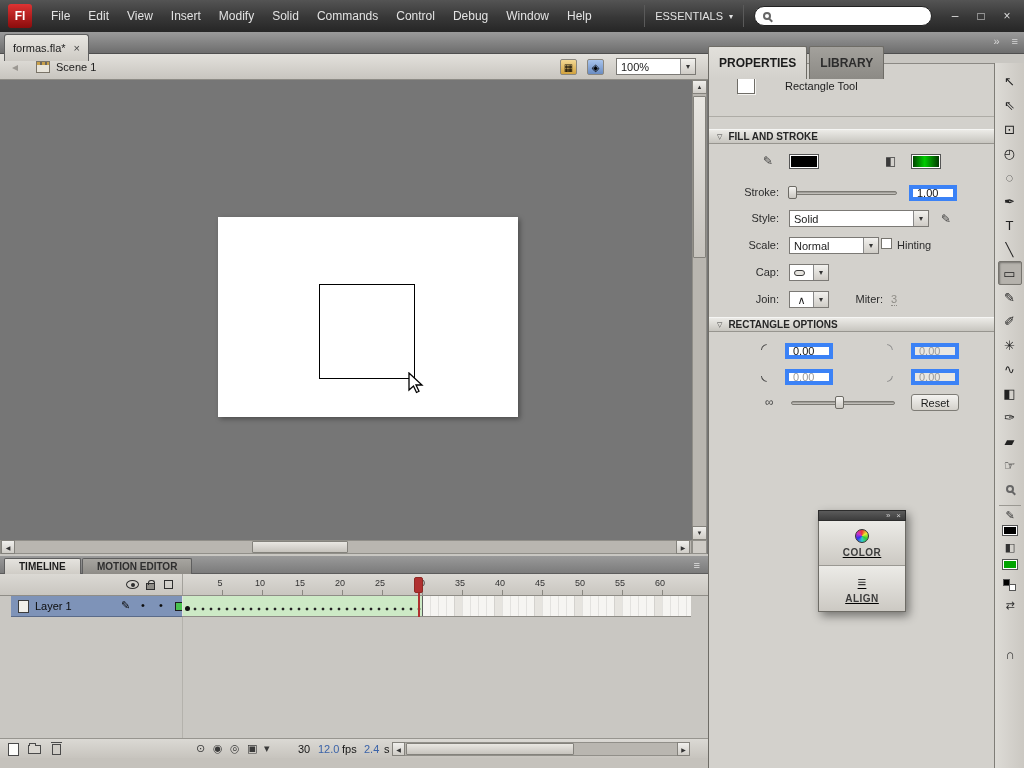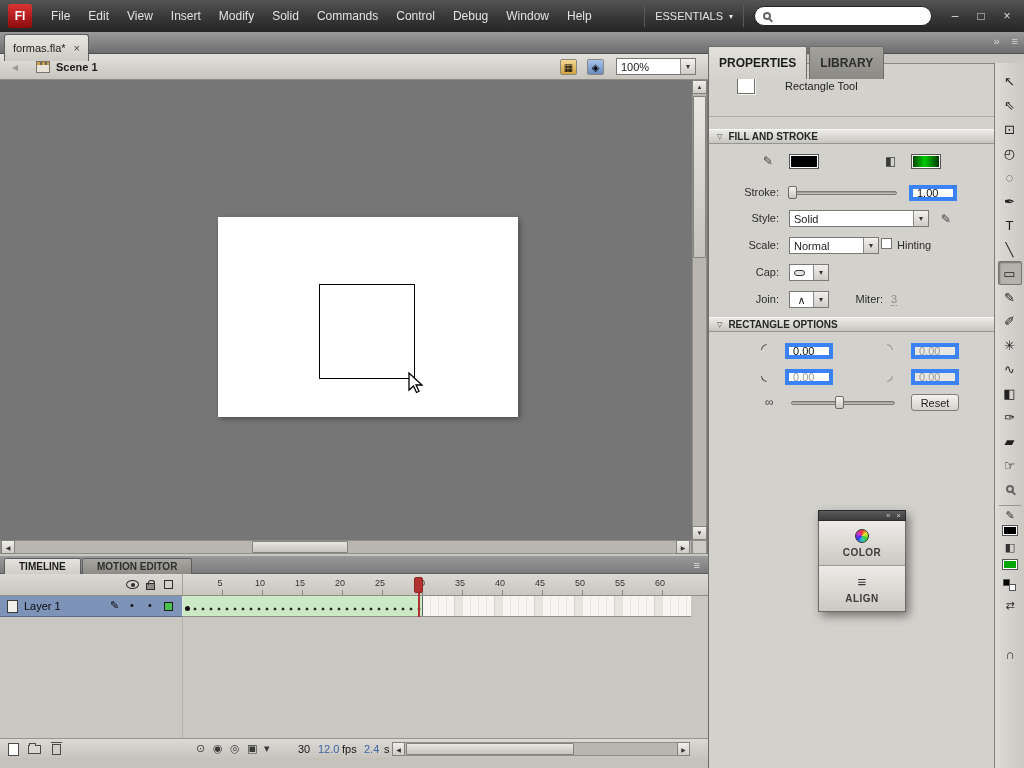--- a/index.html
+++ b/index.html
@@ -67,21 +67,21 @@
   .tl-tab.active { background:linear-gradient(#e5e3de,#cfccc6); color:#1b1b1b; }
   .tl-tab.inactive { background:linear-gradient(#a7a5a0,#8e8c87); color:#2e2e2e; }
   .tl-header { position:absolute; left:0; top:18px; width:708px; height:22px; background:linear-gradient(#dbd9d4,#c9c6c0); border-bottom:1px solid #8f8d87; }
   .ruler-num { position:absolute; top:4px; width:20px; text-align:center; font-size:9px; color:#333; }
   .eye-icon { position:absolute; width:13px; height:9px; border:1px solid #2e2e2e; border-radius:50%; }
   .eye-icon::after { content:''; position:absolute; left:3.5px; top:1.5px; width:4px; height:4px; border-radius:50%; background:#2e2e2e; }
   .lock-icon { position:absolute; width:9px; height:7px; background:#8e8c86; border:1px solid #2e2e2e; }
   .lock-icon::before { content:''; position:absolute; left:1px; top:-4px; width:5px; height:4px; border:1px solid #2e2e2e; border-bottom:none; border-radius:3px 3px 0 0; }
   .outl-icon { position:absolute; width:9px; height:9px; border:1px solid #2e2e2e; }
   .tl-layer-row { position:absolute; left:0; top:40px; width:708px; height:21px; }
-  .layer-left { position:absolute; left:0; top:0; width:182px; height:21px; background:linear-gradient(#8ba0c4,#7288ad); border-bottom:1px solid #5a6b8a; display:flex; align-items:center; color:#0c0c0c; }
+  .layer-left { position:absolute; left:11px; top:0; width:182px; height:21px; background:linear-gradient(#8ba0c4,#7288ad); border-bottom:1px solid #5a6b8a; display:flex; align-items:center; color:#0c0c0c; }
   .page-icon { position:absolute; left:7px; top:4px; width:11px; height:13px; background:#f2f0ea; border:1px solid #3c3c3c; }
   .frames-empty { position:absolute; left:182px; top:0; width:509px; height:21px; border-bottom:1px solid #8f8d87;
     background-color:#f6f5f2;
     background-image:repeating-linear-gradient(90deg, rgba(0,0,0,0.08) 0 1px, transparent 1px 8px),
                      repeating-linear-gradient(90deg, transparent 0 32px, #e6e4df 32px 40px); }
   .green-span { position:absolute; left:183px; top:0; height:20px; border-right:1px solid #5f5f5f;
     background-color:#cdeac6;
     background-image:radial-gradient(circle at 4px 13px, #222 1.2px, transparent 1.7px);
     background-size:8px 20px; }
   .keyframe-dot { position:absolute; width:5px; height:5px; border-radius:50%; background:#111; }
@@ -107,21 +107,21 @@
 
   
   .toolstrip { position:absolute; left:994px; top:63px; width:30px; height:705px; background:linear-gradient(90deg,#dddbd6,#cbc8c2); border-left:1px solid #7f7d77; z-index:6; }
   .tool { width:24px; height:24px; margin:0 auto; display:flex; align-items:center; justify-content:center; font-size:13px; color:#222; }
   .tool.tool-active { background:#b5b2ac; border:1px solid #76746e; box-shadow:inset 1px 1px 2px rgba(0,0,0,.35); border-radius:2px; }
   .ts-item { position:absolute; left:0; width:30px; display:flex; justify-content:center; font-size:11px; color:#333; }
 
   
   .fpanel { position:absolute; left:818px; top:510px; width:88px; z-index:50; box-shadow:3px 4px 9px rgba(0,0,0,.45); }
   .fp-header { height:11px; background:linear-gradient(#5b5b5b,#3d3d3d); border:1px solid #2c2c2c; display:flex; justify-content:flex-end; align-items:center; gap:6px; padding:0 4px; color:#cfcfcf; font-size:8px; line-height:8px; }
-  .fp-body { background:#f0abfc; border:1px solid #6e6c66; border-top:none; }
+  .fp-body { background:#f0abfc; border:1px solid #6e6c66; border-top:none;text-decoration:underline; }
   .fp-btn { height:45px; display:flex; flex-direction:column; align-items:center; justify-content:center; gap:4px; background:linear-gradient(#ecebe7,#ccc9c3); border-bottom:1px solid #9a9892; }
   .fp-btn:last-child { border-bottom:none; }
   .fp-label { font-size:10px; font-weight:bold; color:#3c3c3c; letter-spacing:.5px; }
   .fp-icon { width:16px; height:16px; display:flex; align-items:center; justify-content:center; }
   .fp-icon-color { border-radius:50%; background:conic-gradient(#e33,#ee3,#3c3,#3cc,#33e,#c3c,#e33); border:1px solid #333; width:14px; height:14px; }
   .fp-icon-align { font-size:15px; font-weight:bold; color:#333; }
 </style>
 </head>
 <body>
 
@@ -166,21 +166,21 @@
   </div>
   <div class="tabbar-icons">
     <span>»</span>
     <span>≡</span>
   </div>
 </div>
 
 <div class="abs editbar">
   <span class="abs" style="left:12px; top:6px; color:#9b9892; font-size:12px;">◂</span>
   <span class="scene-icon"></span>
-  <span class="abs" style="left:56px; top:7px; color:#1d1d1d;font-weight:bold;">Scene 1</span>
+  <span class="abs" style="left:56px; top:7px; color:#1d1d1d;">Scene 1</span>
   <span class="edit-mini-btn" style="left:560px; background:linear-gradient(#f2d894,#d2a23c);">▦</span>
   <span class="edit-mini-btn" style="left:587px; background:linear-gradient(#a8c4ec,#6a8cc2);">◈</span>
   <div class="dd" style="left:616px; top:4px; width:80px;">
     <span class="dd-text">100%</span>
     <span class="dd-btn">▾</span>
   </div>
 </div>
 
 <div class="abs stage-area" style="background: rgb(118, 118, 118);">
   <div class="stage">

